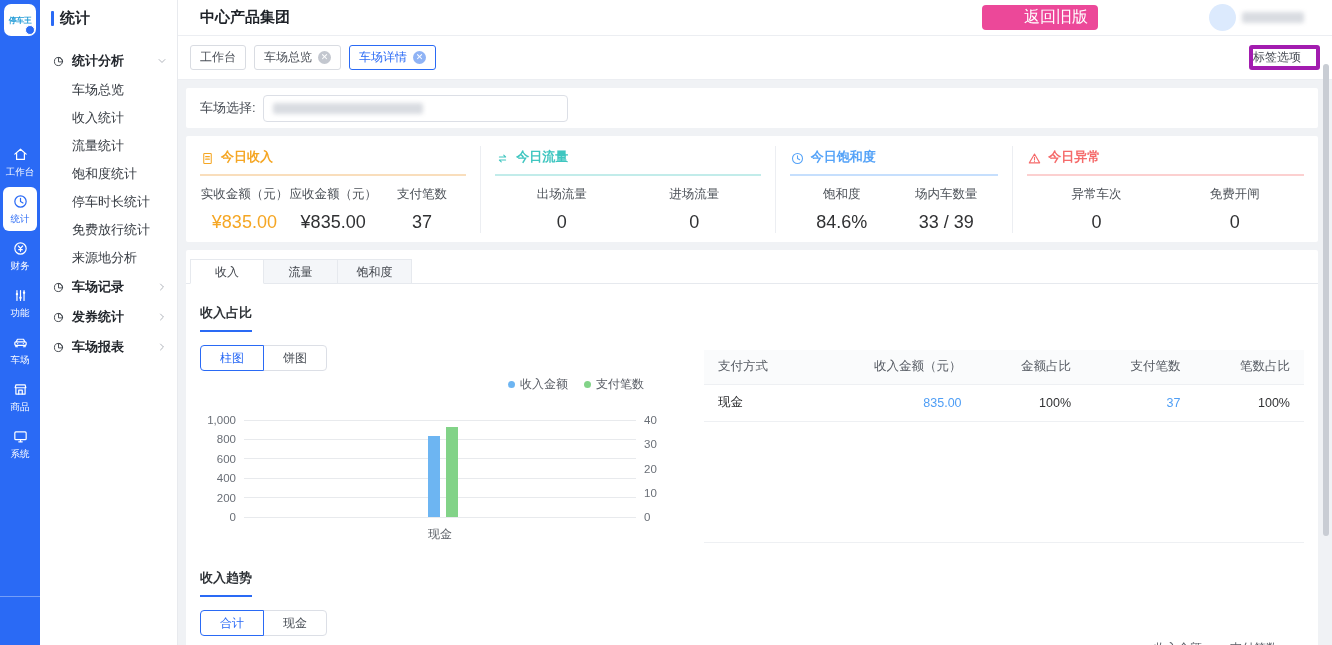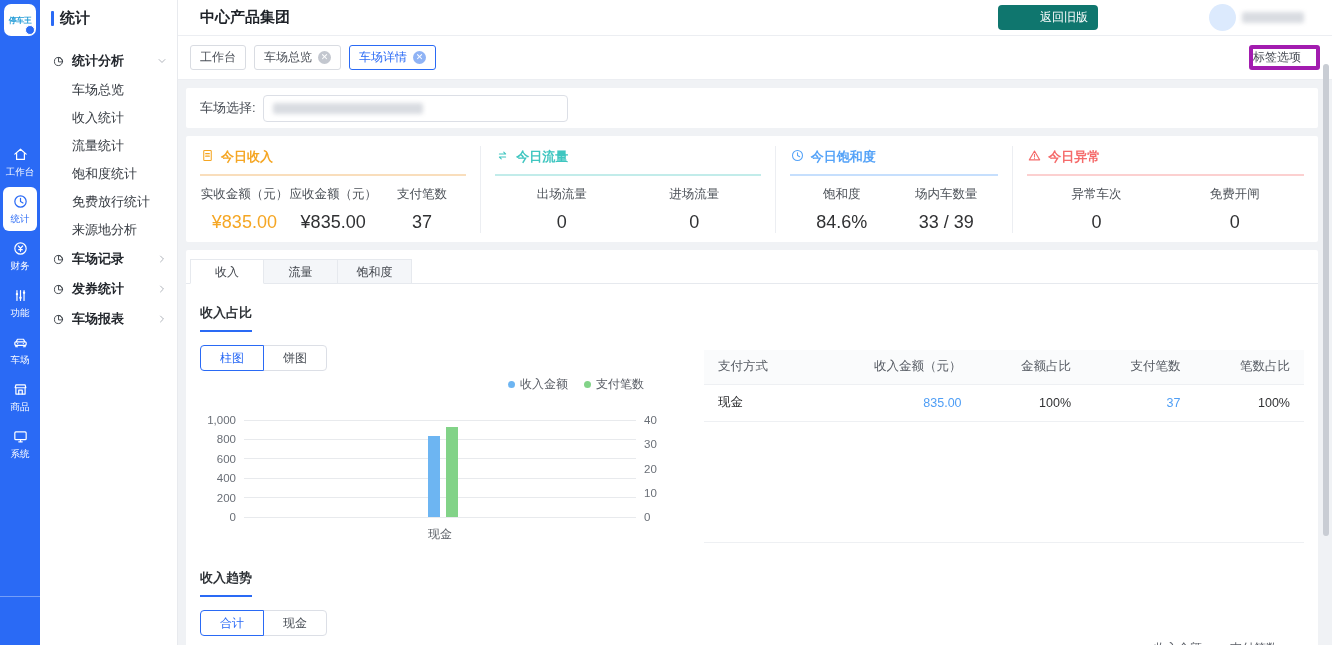--- a/index.html
+++ b/index.html
@@ -33,21 +33,21 @@
   .sb-group { display:flex; align-items:center; height:30px; padding:0 10px 0 12px; cursor:pointer; font-weight:bold; color:#24282e; }
   .sb-group .icn.pie { width:13px; height:13px; margin-right:7px; color:#3a3f46; }
   .sb-group .chev { width:10px; height:10px; margin-left:auto; color:#8f959e; }
   .sb-child { height:28px; line-height:28px; padding-left:32px; color:#363b42; cursor:pointer; white-space:nowrap; }
 
   
   #main { flex:1; min-width:0; display:flex; flex-direction:column; position:relative; }
   .topbar { height:36px; background:#fff; border-bottom:1px solid #eceef2; display:flex; align-items:center; padding:0 12px 0 22px; flex-shrink:0; }
   .topbar h1 { margin:0; font-size:15px; color:#1f2329; }
   .topbar-right { margin-left:auto; display:flex; align-items:center; gap:15px; }
-  .btn-back { height:25px; background:#0f766e; color:#fff; border:none; border-radius:4px; font-size:12px; display:flex; align-items:center; gap:19px; padding:0 10px; cursor:pointer; }
+  .btn-back { height:25px; background:#ec4899; color:#fff; border:none; border-radius:4px; font-size:16px; display:flex; align-items:center; gap:19px; padding:0 10px; cursor:pointer; }
   .btn-back .icn { width:13px; height:13px; }
   .top-ic { width:17px; height:17px; color:#4a4f57; cursor:pointer; }
   .avatar { width:27px; height:27px; border-radius:50%; overflow:hidden; background:#dceafd; cursor:pointer; }
   .user { display:flex; align-items:center; gap:6px; cursor:pointer; }
   .blur-chip { background:#d9dce1; border-radius:2px; filter:blur(2px); }
   .user .blur-chip { width:62px; height:11px; }
   .user .chev { width:10px; height:10px; color:#8f959e; }
 
   .tabstrip { height:44px; background:#fff; border-bottom:1px solid #eceef2; display:flex; align-items:center; gap:8px; padding:0 12px; flex-shrink:0; }
   .chip { height:25px; display:flex; align-items:center; gap:6px; padding:0 9px; background:#fff; border:1px solid #d9dce2; border-radius:3px; font-size:12px; color:#4a4f57; cursor:pointer; }
@@ -63,21 +63,21 @@
   .filter-panel { height:40px; display:flex; align-items:center; padding:0 14px; margin-bottom:8px; }
   .filter-label { font-size:13px; color:#4a4f57; }
   .select { width:305px; height:27px; border:1px solid #dcdfe6; border-radius:4px; margin-left:7px; display:flex; align-items:center; padding:0 9px; cursor:pointer; background:#fff; }
   .select .blur-chip { width:150px; height:11px; }
   .select .chev { width:11px; height:11px; margin-left:auto; color:#b4b8bf; }
 
   
   .stats-panel { display:flex; padding:10px 0 9px; margin-bottom:8px; }
   .stat-card { padding:2px 14px 0; }
   .stat-card + .stat-card { border-left:1px solid #eceef2; }
-  .stat-title { display:flex; align-items:flex-start; gap:6px; font-size:13px; font-weight:bold; }
+  .stat-title { display:flex; align-items:flex-end; gap:6px; font-size:13px; font-weight:bold; }
   .stat-title .icn { width:15px; height:15px; }
   .stat-underline { height:2px; margin-top:8px; }
   .stat-metrics { display:flex; margin-top:10px; }
   .metric { flex:1; text-align:center; }
   .metric .ml { font-size:12.5px; color:#4d5259; }
   .metric .mv { font-size:18px; color:#303133; margin-top:9px; }
   .metric .mv.hl { color:#f5a623; }
 
   
   .content-panel { padding:9px 0 60px; }
@@ -224,20 +224,21 @@
         <span class="icn chev">
           <svg viewBox="0 0 24 24" fill="none" stroke="currentColor" stroke-width="1.7" stroke-linecap="round" stroke-linejoin="round">
             <path d="M5 8.5l7 7 7-7"></path>
           </svg>
         </span>
       </div>
       <div class="sb-child">车场总览</div>
       <div class="sb-child">收入统计</div>
       <div class="sb-child">流量统计</div>
       <div class="sb-child">饱和度统计</div>
+      <div class="sb-child">停车时长统计</div>
       <div class="sb-child">免费放行统计</div>
       <div class="sb-child">来源地分析</div>
       <div class="sb-group">
         <span class="icn pie">
           <svg viewBox="0 0 24 24" fill="none" stroke="currentColor" stroke-width="1.7" stroke-linecap="round" stroke-linejoin="round">
             <circle cx="12" cy="12" r="7.5"></circle>
             <path d="M12 12V4.5A7.5 7.5 0 0 1 19.5 12z"></path>
           </svg>
         </span>
         <span>车场记录</span>

